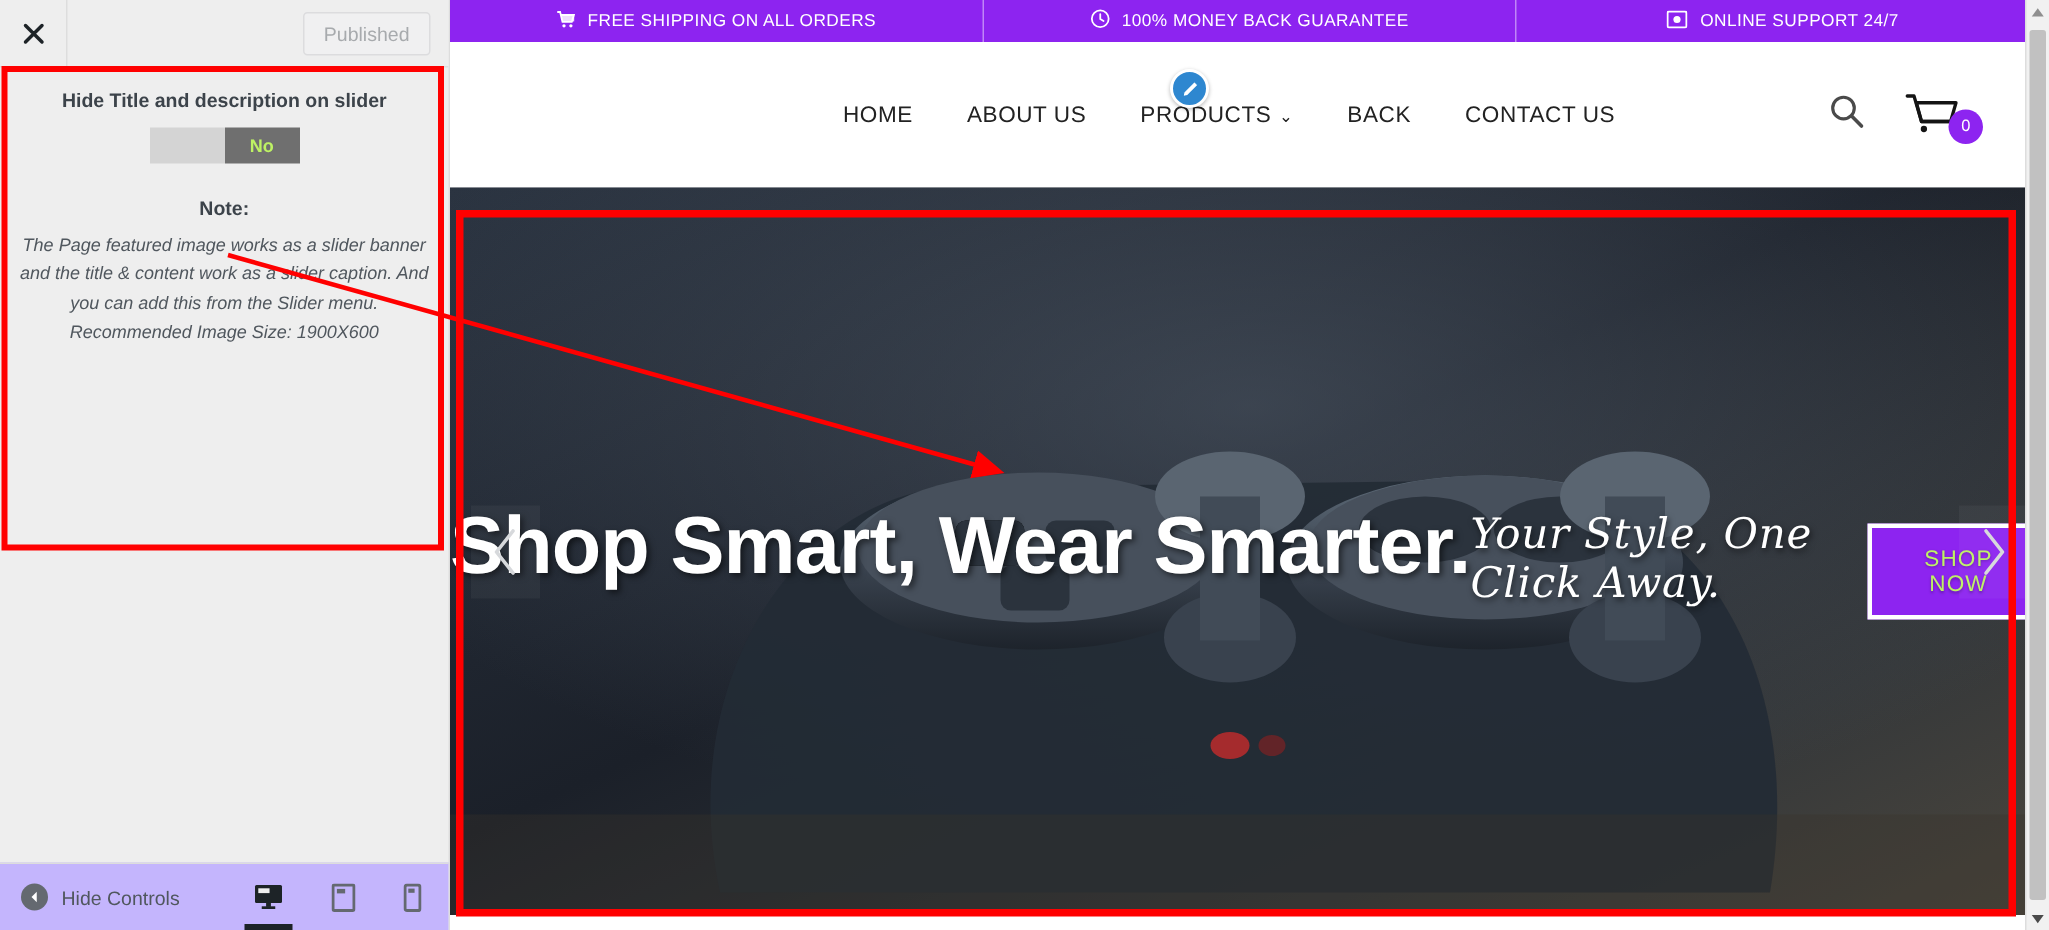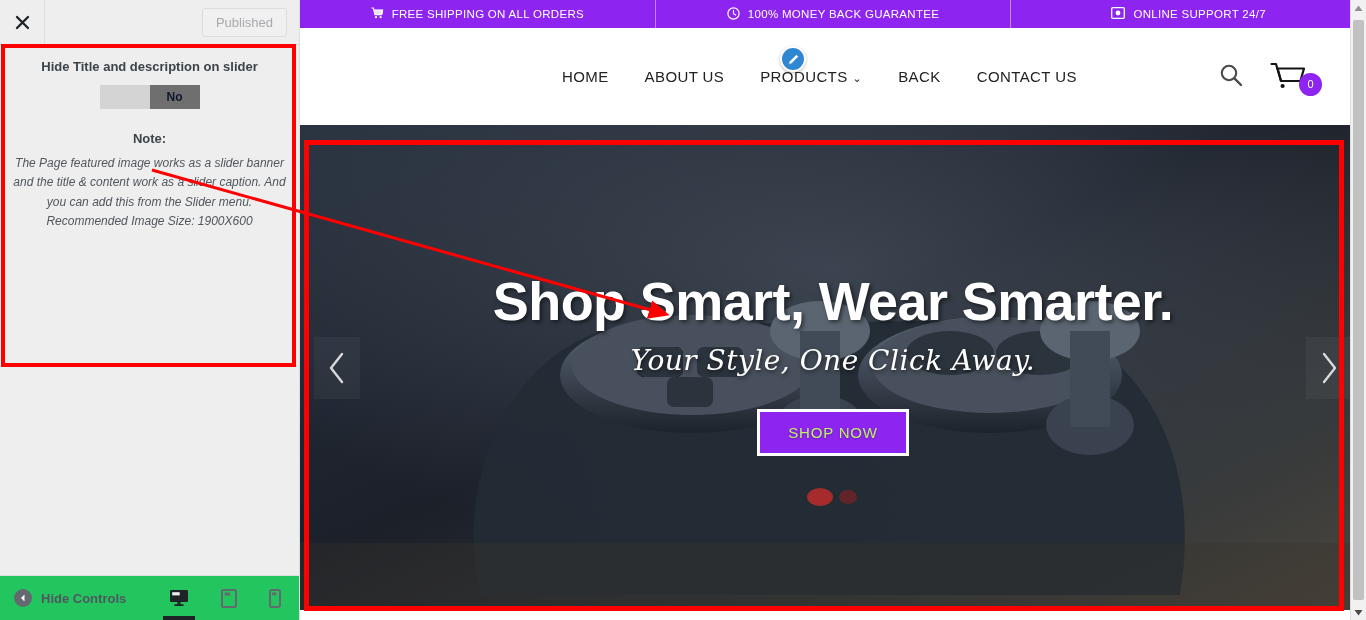--- a/index.html
+++ b/index.html
@@ -77,39 +77,38 @@
   }
   .toggle {
     display: inline-flex; width: 100px; height: 24px;
     border: 0; cursor: pointer; margin-bottom: 22px;
   }
   .toggle .half {
     flex: 1; display: flex; align-items: center; justify-content: center;
     font-size: 12px; font-weight: 700;
   }
   .toggle .off { background: #d4d4d4; color: transparent; }
-  .toggle .on  { background: #6f6f6f; color: #0f172a; }
+  .toggle .on  { background: #6f6f6f; color: #bef264; }
 
   .note-title {
     font-size: 13px; font-weight: 700; color: #3c434a;
     margin-bottom: 8px;
   }
   .note-body {
     font-size: 12px; font-style: italic; color: #50575e;
     line-height: 1.62;
   }
   .note-body .rec { display: block; }
 
   .cz-footer {
     height: 45px; min-height: 45px;
-    background: #22c55e;
+    background: #c4b5fd;
     border-top: 1px solid #ddd;
     display: flex; align-items: center;
     padding: 0 14px;
-    font-weight: bold;
   }
   .hide-controls {
     display: flex; align-items: center; gap: 9px;
     cursor: pointer;
   }
   .hide-controls .arrowcirc {
     width: 18px; height: 18px; border-radius: 50%;
     background: #646970; display: flex;
     align-items: center; justify-content: center;
   }
@@ -178,21 +177,21 @@
   }
 
   
   .hero {
     position: relative; height: 485px; overflow: hidden;
     background: linear-gradient(160deg,#2b3340 0%,#1d242e 38%,#2f3740 62%,#3a3a36 100%);
   }
   .hero-photo { position: absolute; inset: 0; }
   .hero-inner {
     position: relative; z-index: 3; height: 100%;
-    display: flex; flex-direction: column;
+    display: flex; flex-direction: row;
     align-items: center; justify-content: center;
     padding-bottom: 6px;
   }
   .hero-title {
     font-size: 54px; font-weight: 700; color: #fff;
     letter-spacing: -.6px; line-height: 1.05;
     text-shadow: 2px 2px 4px rgba(0,0,0,.55);
     white-space: nowrap;
   }
   .hero-sub {

